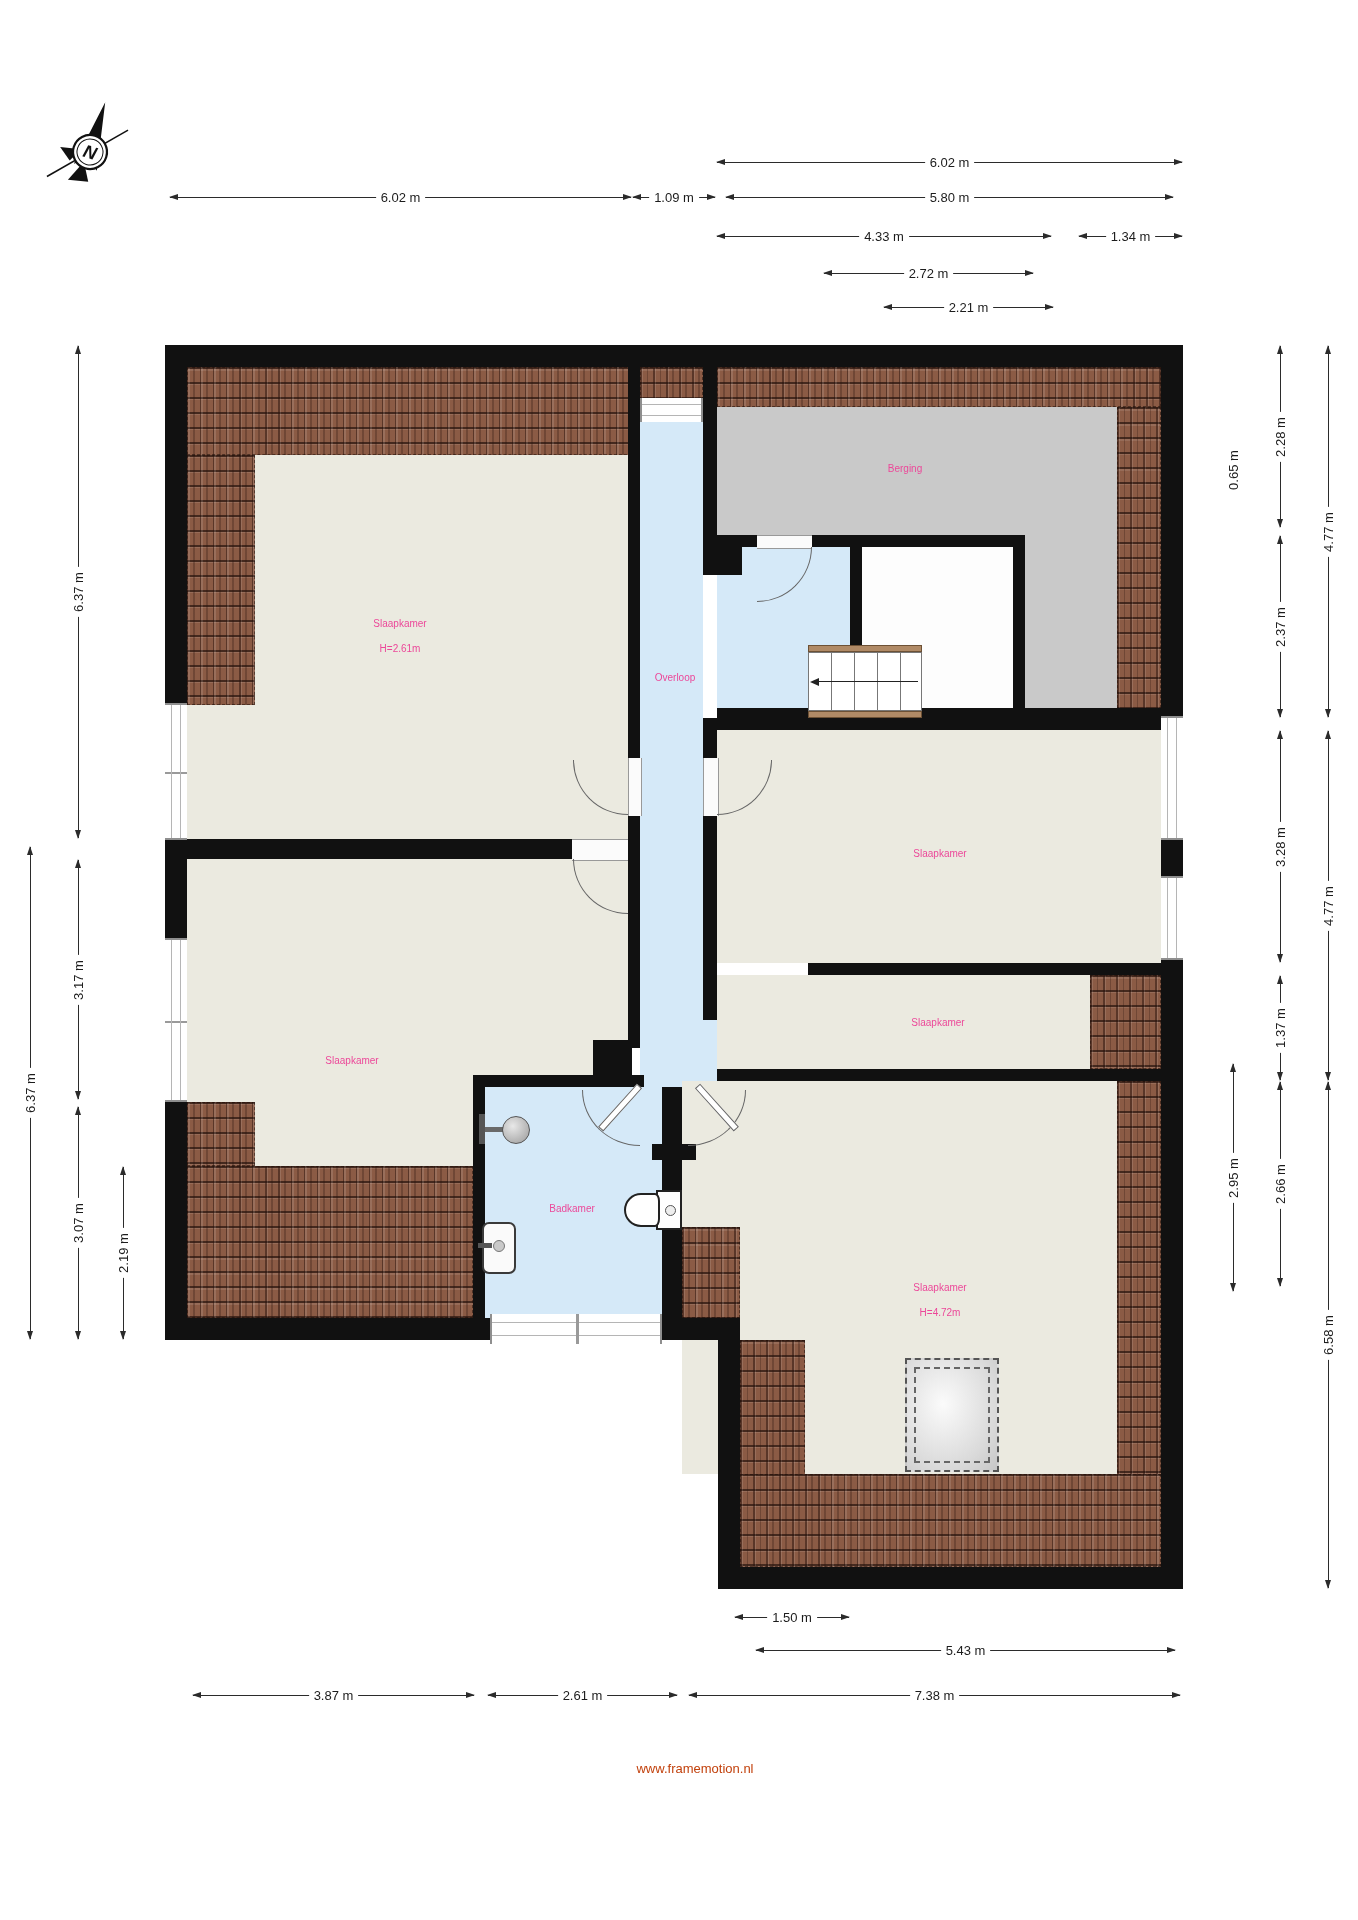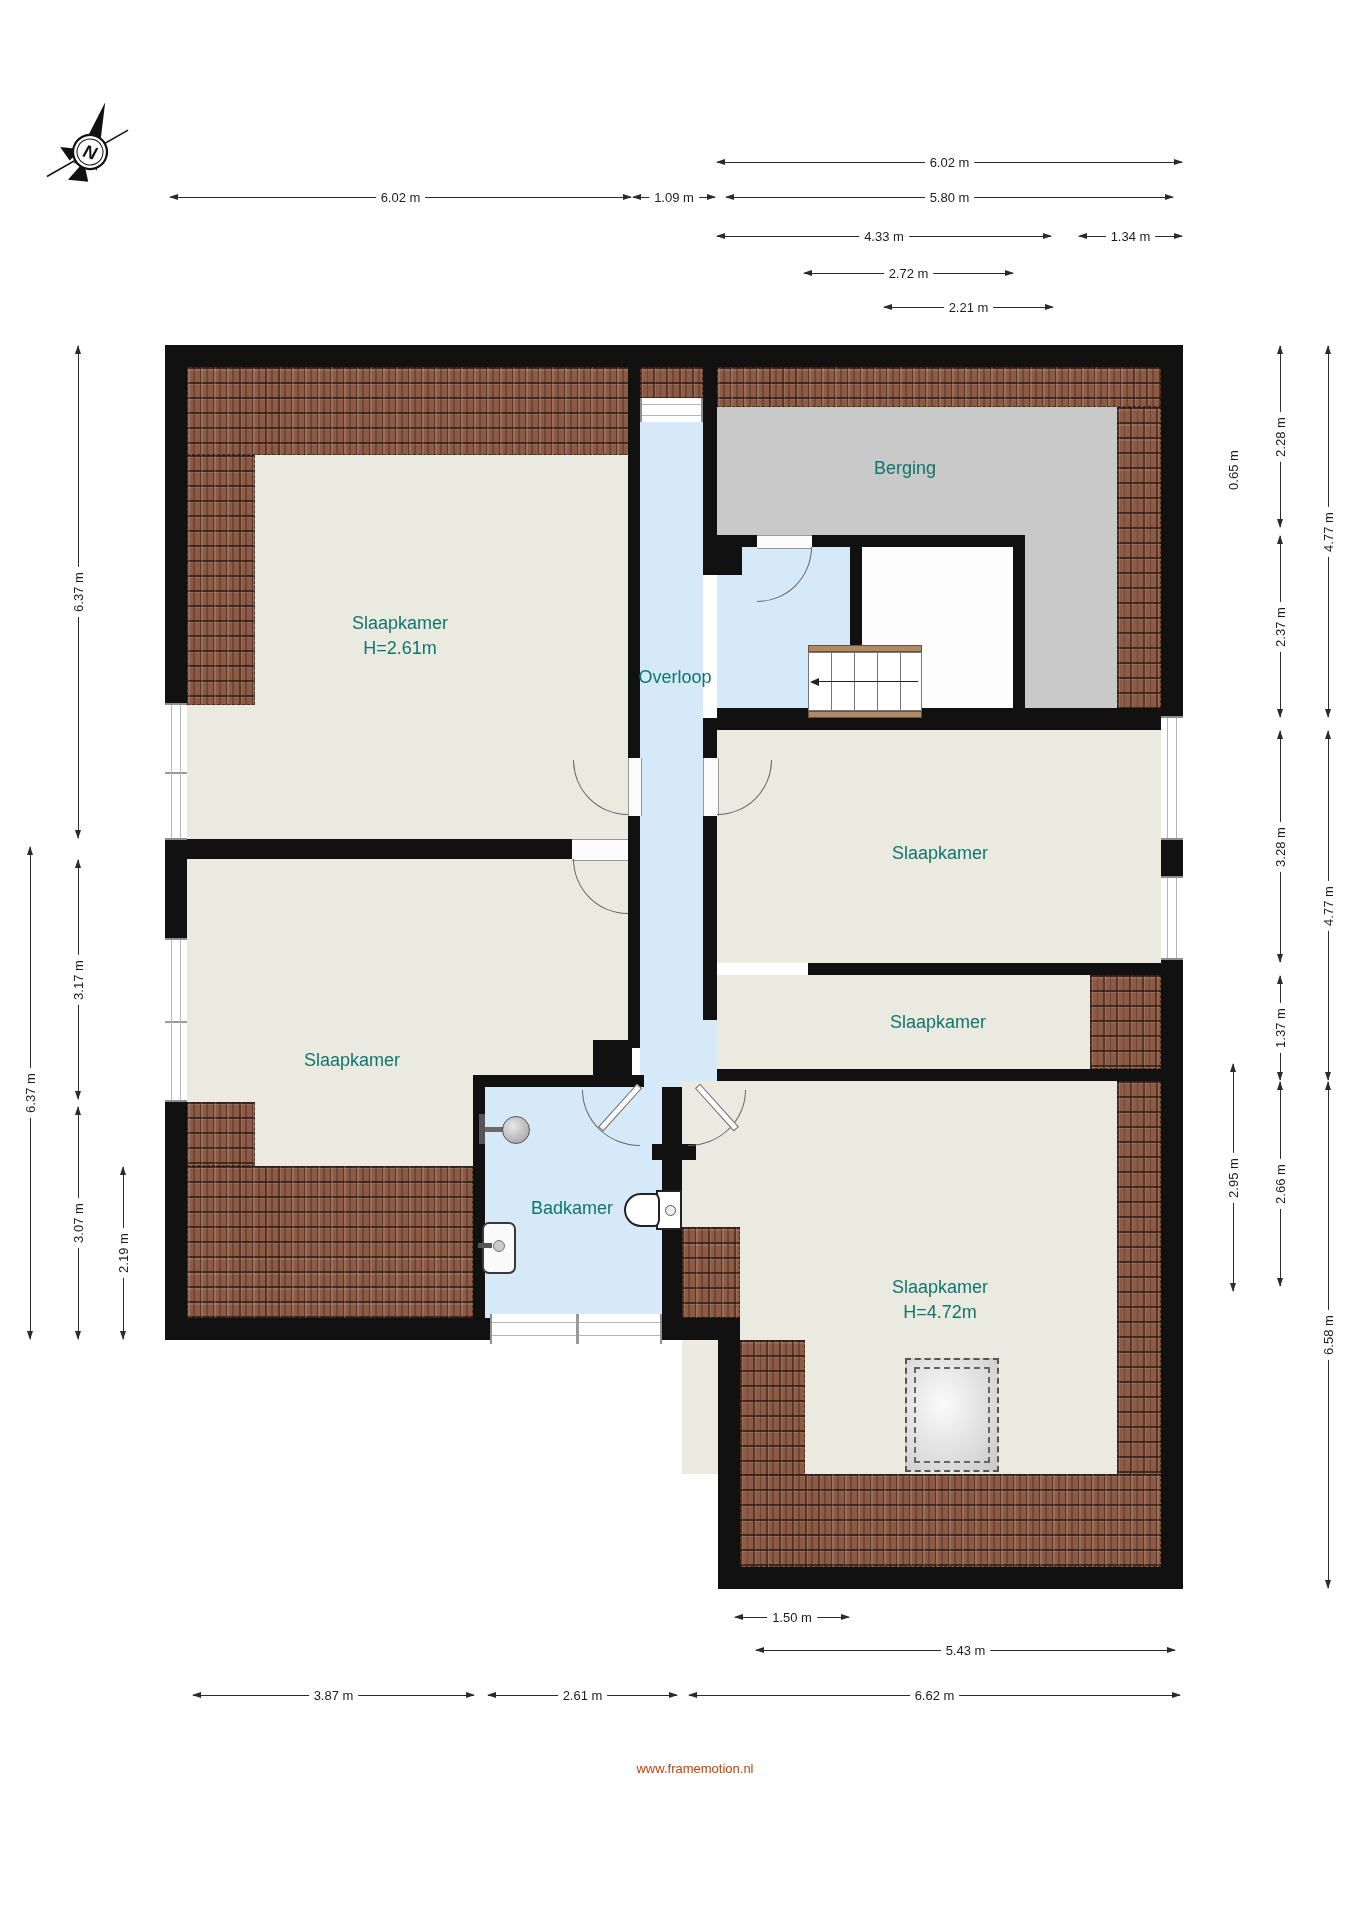--- a/index.html
+++ b/index.html
@@ -39,21 +39,21 @@
   .ah{position:absolute;width:0;height:0;border-style:solid;}
   .dim.h .ah.a1{left:0;top:50%;margin-top:-3.5px;border-width:3.5px 9px 3.5px 0;border-color:transparent #2b2b2b transparent transparent;}
   .dim.h .ah.a2{right:0;top:50%;margin-top:-3.5px;border-width:3.5px 0 3.5px 9px;border-color:transparent transparent transparent #2b2b2b;}
   .dim.v .ah.a1{top:0;left:50%;margin-left:-3.5px;border-width:0 3.5px 9px 3.5px;border-color:transparent transparent #2b2b2b transparent;}
   .dim.v .ah.a2{bottom:0;left:50%;margin-left:-3.5px;border-width:9px 3.5px 0 3.5px;border-color:#2b2b2b transparent transparent transparent;}
   .dim .lbl{position:absolute;left:50%;top:50%;transform:translate(-50%,-50%);
     background:#fff;padding:0 5px;font-size:13px;color:#1c1c1c;white-space:nowrap;}
   .dim.v .lbl{transform:translate(-50%,-50%) rotate(-90deg);}
   
   .room-label{position:absolute;transform:translate(-50%,-50%);text-align:center;
-    font-size:18px;color:#0f766e;white-space:nowrap;line-height:25px;}
+    font-size:10px;color:#ec4899;white-space:nowrap;line-height:25px;}
   
   .stair-band{position:absolute;background:#b08a66;border:1px solid #6d5135;box-sizing:border-box;}
   .tread{position:absolute;background:#fff;border:1px solid #777;box-sizing:border-box;}
   .tline{position:absolute;background:#777;}
   
   .fix{position:absolute;box-sizing:border-box;}
   
   .footer{position:absolute;left:0;width:100%;text-align:center;font-size:13px;
     color:#c2410c;line-height:17px;margin-left:16px;}
   .skylight{position:absolute;border:2px dashed #555;background:radial-gradient(ellipse at 40% 40%, #fbfbfb 0%, #d9d9d9 70%, #c6c6c6 100%);}
@@ -253,21 +253,21 @@
         <div class="ah a1"></div>
         <div class="ah a2"></div>
         <span class="lbl">4.33 m</span>
       </div>
       <div class="dim h" style="left: 1078px; top: 228px; width: 105px; height: 16px;">
         <div class="line"></div>
         <div class="ah a1"></div>
         <div class="ah a2"></div>
         <span class="lbl">1.34 m</span>
       </div>
-      <div class="dim h" style="left: 803px; top: 265px; width: 211px; height: 16px;">
+      <div class="dim h" style="left: 823px; top: 265px; width: 211px; height: 16px;">
         <div class="line"></div>
         <div class="ah a1"></div>
         <div class="ah a2"></div>
         <span class="lbl">2.72 m</span>
       </div>
       <div class="dim h" style="left: 883px; top: 299px; width: 171px; height: 16px;">
         <div class="line"></div>
         <div class="ah a1"></div>
         <div class="ah a2"></div>
         <span class="lbl">2.21 m</span>
@@ -380,19 +380,19 @@
       <div class="dim h" style="left: 487px; top: 1687px; width: 191px; height: 16px;">
         <div class="line"></div>
         <div class="ah a1"></div>
         <div class="ah a2"></div>
         <span class="lbl">2.61 m</span>
       </div>
       <div class="dim h" style="left: 688px; top: 1687px; width: 493px; height: 16px;">
         <div class="line"></div>
         <div class="ah a1"></div>
         <div class="ah a2"></div>
-        <span class="lbl">6.62 m</span>
+        <span class="lbl">7.38 m</span>
       </div>
     </div>
 
   <div class="footer" style="top:1760px;font-weight:normal;">www.framemotion.nl</div>
 
 </div>
 
 </body></html>

